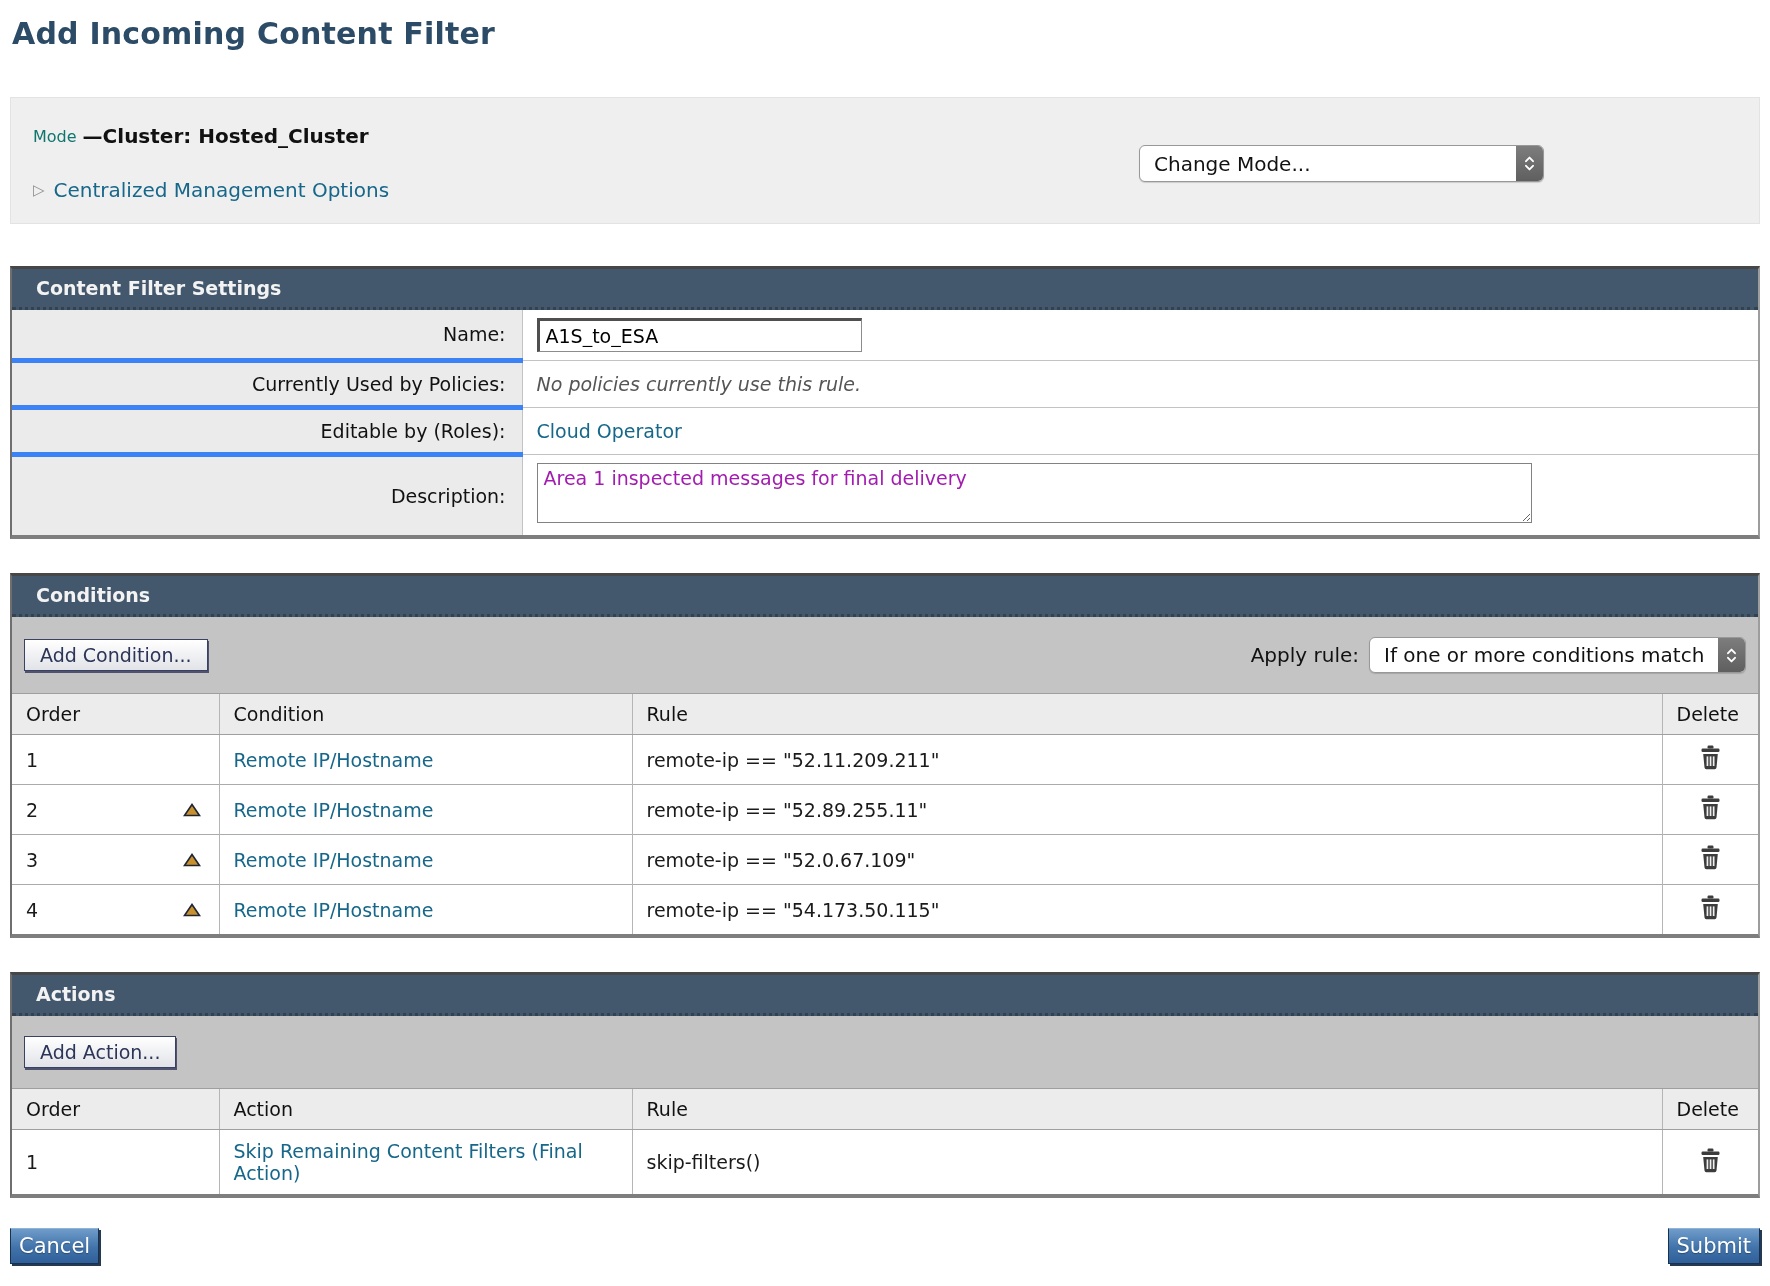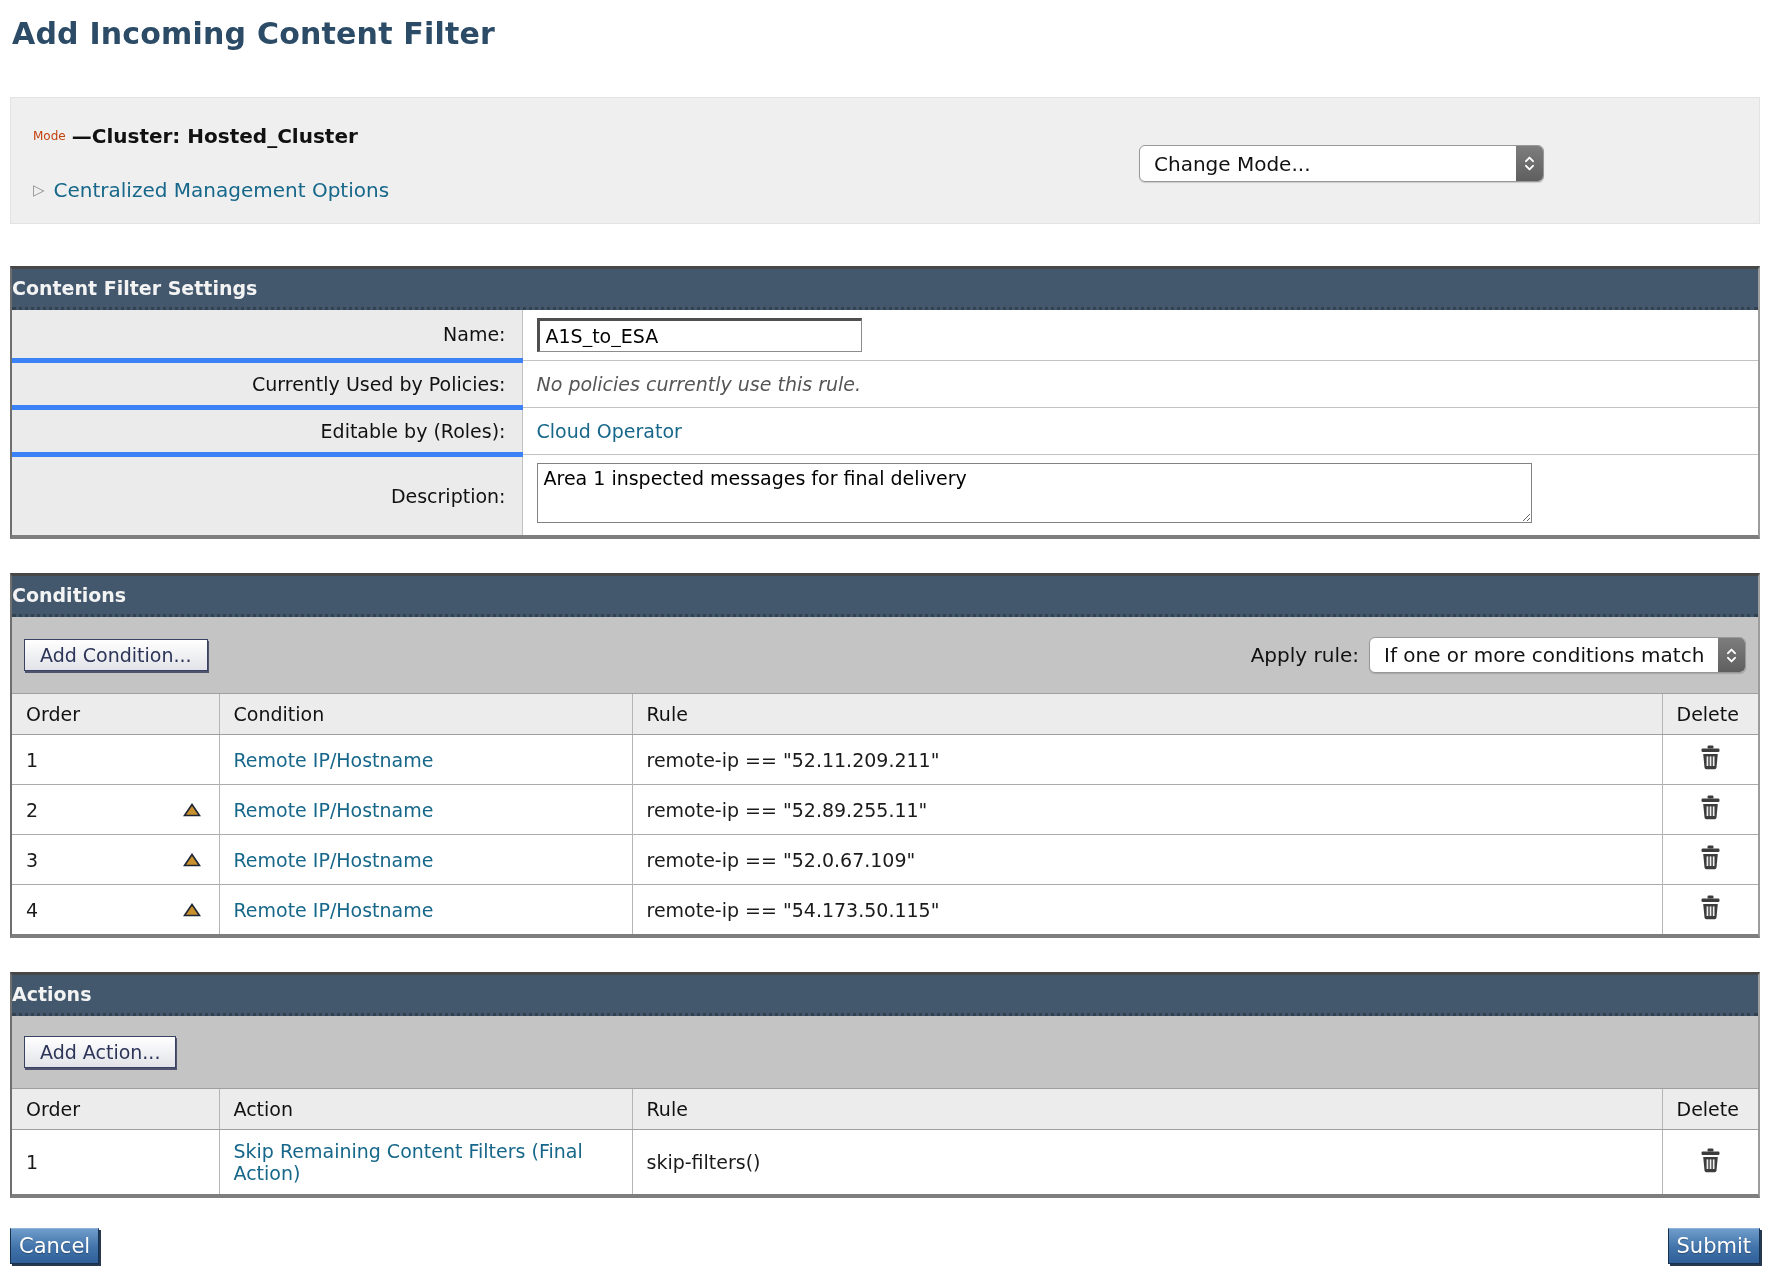--- a/index.html
+++ b/index.html
@@ -16,21 +16,21 @@
     margin:8px 0 0 2px; letter-spacing:0.2px;
   }
 
   
   .mode-box {
     margin-top:46px; height:127px; background:#efefef;
     border:1px solid #e3e3e3; position:relative;
     padding:26px 22px 0 22px;
   }
   .mode-row { display:flex; align-items:center; }
-  .mode-label { font-size:12px; color:#c2410c; }
+  .mode-label { font-size:16px; color:#0f766e; }
   .mode-value { font-size:20px; font-weight:bold; color:#111; margin-left:6px; }
   .select {
     display:inline-flex; align-items:center; background:#fff;
     border:1px solid #989898; border-radius:6px; overflow:hidden;
     box-shadow:0 1px 1px rgba(0,0,0,0.15);
     cursor:default; user-select:none;
   }
   .select .select-text { padding:5px 14px; white-space:nowrap; font-size:20px; color:#111; flex:1; }
   .select .stepper {
     width:27px; align-self:stretch; background:linear-gradient(180deg,#7d7d7d,#5f5f5f);
@@ -44,21 +44,21 @@
   .disclosure-row a.link { font-size:20px; }
 
   
   .panel {
     border-left:2px solid #6f6f6f; border-right:2px solid #9d9d9d;
     border-top:3px solid #474747; border-bottom:4px solid #7e7e7e;
     margin-top:42px;
   }
   .panel-header {
     background:#43586d; color:#f3f3f3; font-weight:bold; font-size:19px;
-    padding:8px 0; border-bottom:3px dotted rgba(0,0,0,0.25);
+    padding:8px 24px; border-bottom:3px dotted rgba(0,0,0,0.25);
   }
 
   
   table.kv { width:100%; border-collapse:collapse; }
   table.kv td { vertical-align:middle; }
   td.kv-label {
     width:510px; background:#ebebeb; text-align:right;
     padding:10px 16px; border-top:5px solid #3b82f6; color:#111;
   }
   td.kv-value {
@@ -67,21 +67,21 @@
   }
   tr:first-child td { border-top:none; }
   .name-input {
     width:325px; height:34px; font-family:inherit; font-size:19px; color:#000;
     border-top:3px solid #4f4f4f; border-left:3px solid #4f4f4f;
     border-right:1px solid #8c8c8c; border-bottom:1px solid #8c8c8c;
     padding:2px 6px; outline:none; background:#fff;
   }
   .italic-note { font-style:italic; color:#555; }
   textarea.desc {
-    width:995px; height:60px; font-family:inherit; font-size:19px; color:#000000;
+    width:995px; height:60px; font-family:inherit; font-size:19px; color:#a21caf;
     border:1px solid #828282; padding:3px 6px; outline:none; resize:both;
   }
   .order-select { height:36px; width:86px; border-radius:7px; }
   .order-select .select-text { padding:4px 10px; font-size:19px; }
   .order-of { font-style:italic; color:#555; margin-left:22px; }
 
   
   .toolbar {
     background:#c4c4c4; padding:20px 12px; display:flex; align-items:center;
     justify-content:space-between; border-bottom:1px solid #9f9f9f;

